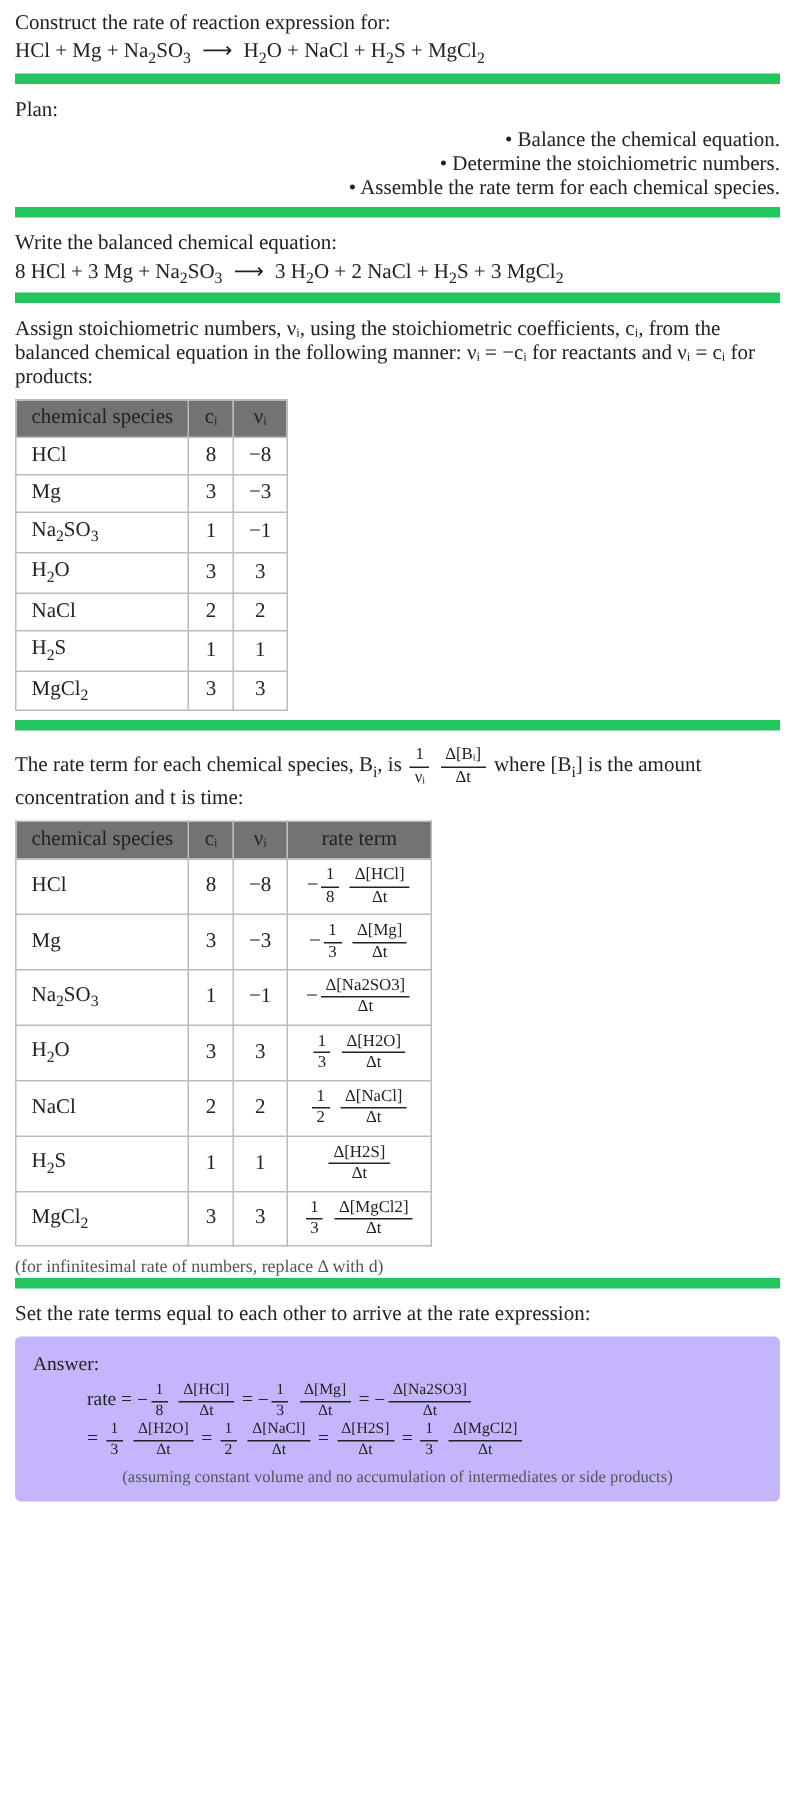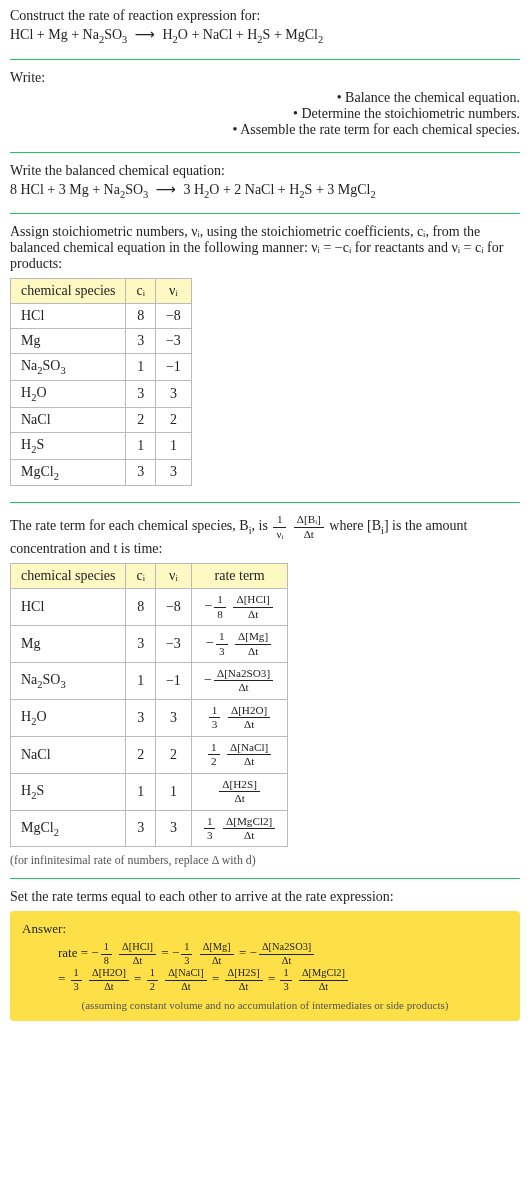--- a/index.html
+++ b/index.html
@@ -6,43 +6,42 @@
     font-family: Georgia, 'Times New Roman', serif;
     font-size: 14px;
     color: #222;
     background: #fff;
     margin: 0;
     padding: 8px 10px;
     width: 530px;
     box-sizing: border-box;
   }
   .section {
-    border-bottom: 1px solid #22c55e;
-    padding-bottom: 10px;
+    border-bottom: 7px solid #22c55e;
     margin-bottom: 10px;
   }
   .section:last-of-type { border-bottom: none; }
   .eq {
     font-family: Georgia, serif;
     line-height: 1.6;
   }
   sub { font-size: 0.75em; vertical-align: sub; }
   .arrow { padding: 0 4px; }
   table.data {
     border-collapse: collapse;
     margin: 6px 0;
   }
   table.data th, table.data td {
     border: 1px solid #bbb;
     padding: 4px 10px;
     text-align: center;
     font-weight: normal;
   }
   table.data th {
-    background: #fef9c3;
+    background: #737373;
     margin-top: 26px;
   }
   .italic { }
   .frac {
     display: inline-block;
     vertical-align: middle;
     text-align: center;
     font-size: 0.85em;
     margin: 0 2px;
   }
@@ -59,21 +58,21 @@
   }
   .rate-frac {
     font-size: 0.8em;
   }
   .footnote {
     font-size: 0.85em;
     color: #555;
     margin-top: 4px;
   }
   .answer-box {
-    background: #fde047;
+    background: #c4b5fd;
     border-radius: 4px;
     padding: 10px 12px;
     margin-top: 6px;
     font-size: 13px;
   }
   .answer-box .label {
     margin-bottom: 4px;
   }
   .indent { padding-left: 36px; }
   .small-note {
@@ -95,21 +94,21 @@
 </style>
 </head>
 <body>
 
 <div class="section">
   <div>Construct the rate of reaction expression for:</div>
   <div class="eq" id="eq-unbalanced">HCl + Mg + Na<sub>2</sub>SO<sub>3</sub> <span class="arrow">⟶</span> H<sub>2</sub>O + NaCl + H<sub>2</sub>S + MgCl<sub>2</sub></div>
 </div>
 
 <div class="section">
-  <div>Write:</div>
+  <div>Plan:</div>
   <ul class="plain" id="plan-list">
       <li>Balance the chemical equation.</li>
       <li>Determine the stoichiometric numbers.</li>
       <li>Assemble the rate term for each chemical species.</li>
     </ul>
 </div>
 
 <div class="section">
   <div>Write the balanced chemical equation:</div>
   <div class="eq" id="eq-balanced">8 HCl + 3 Mg + Na<sub>2</sub>SO<sub>3</sub> <span class="arrow">⟶</span> 3 H<sub>2</sub>O + 2 NaCl + H<sub>2</sub>S + 3 MgCl<sub>2</sub></div>

